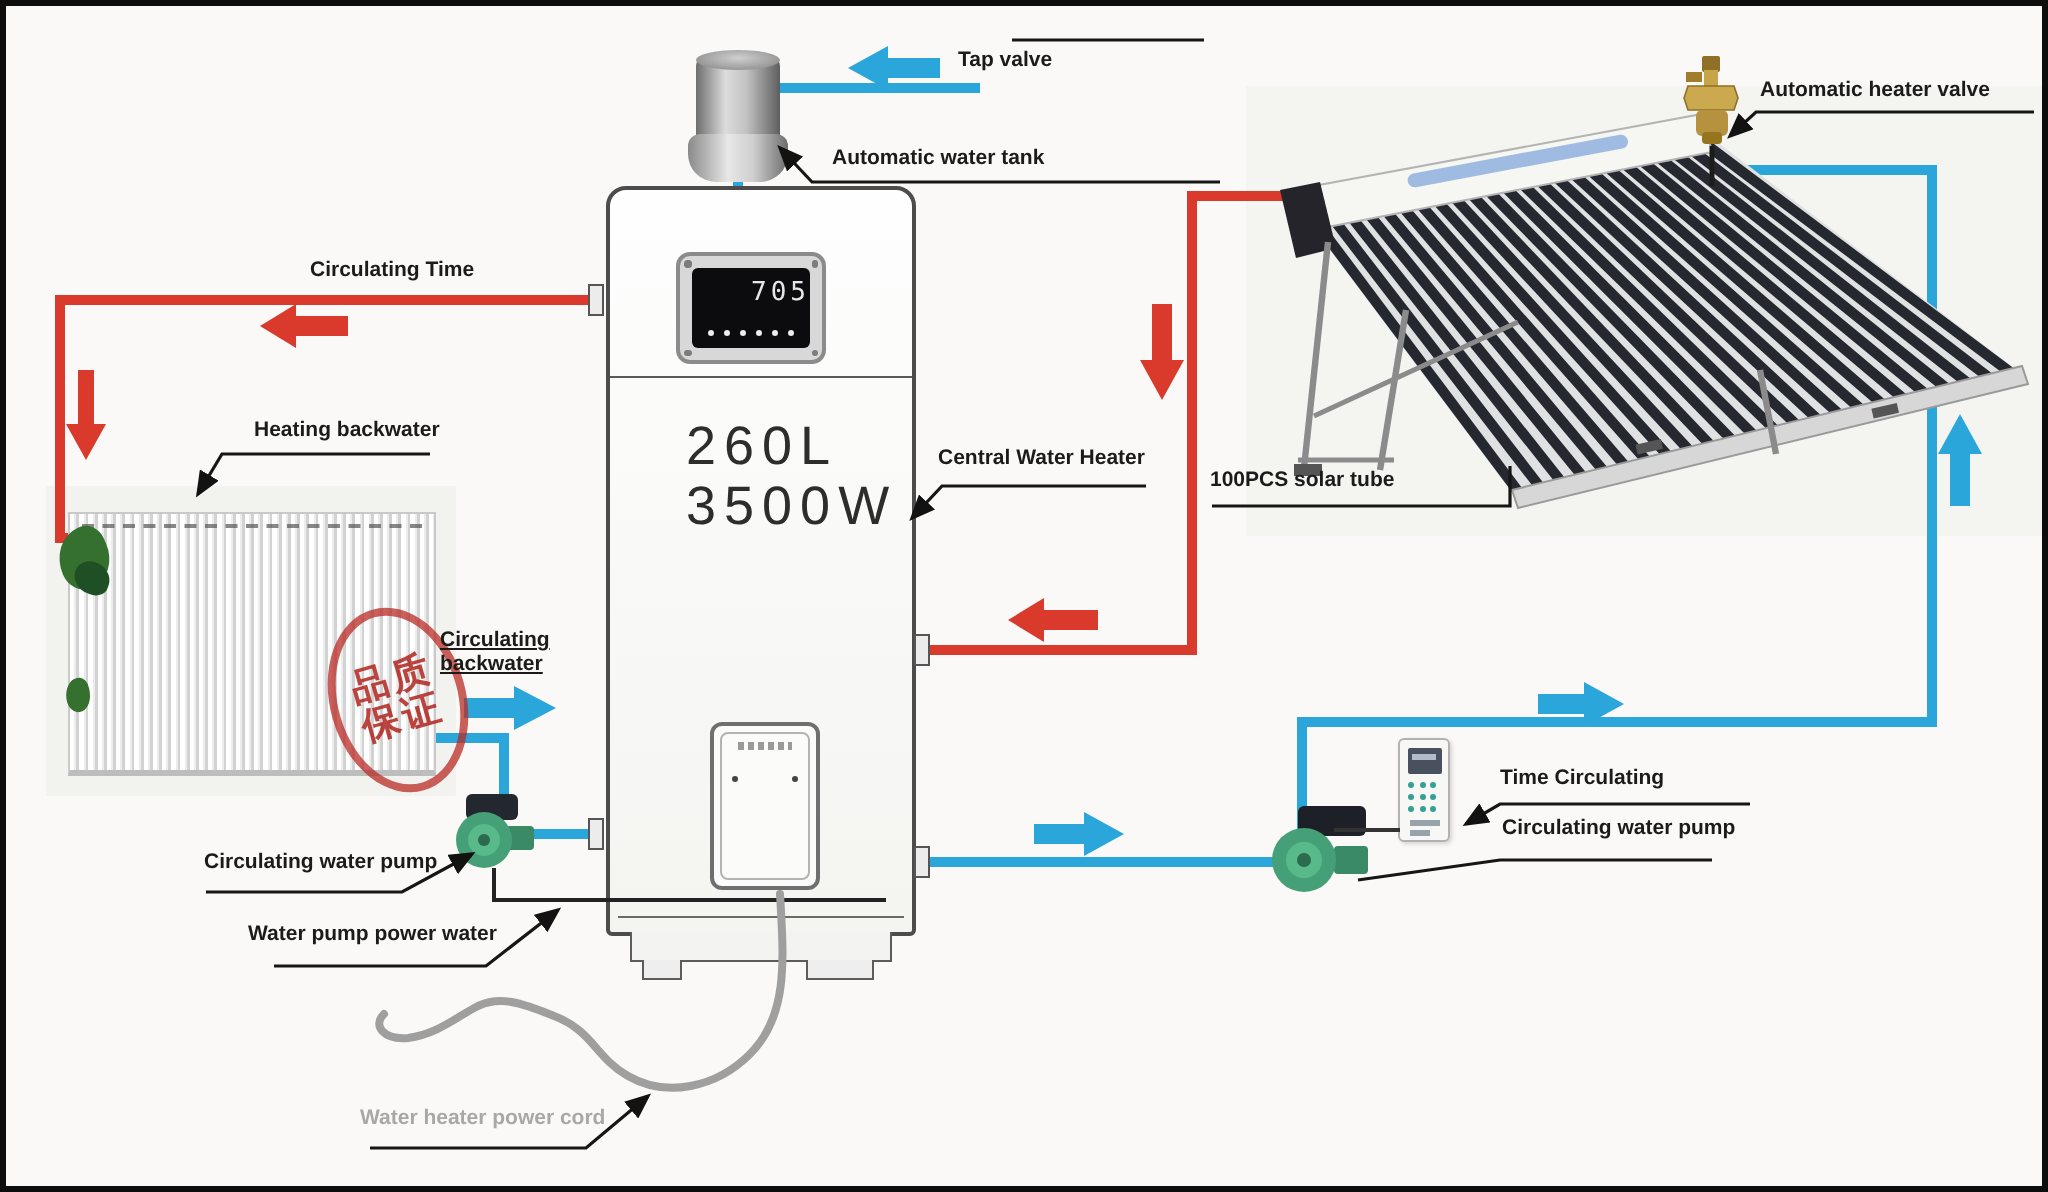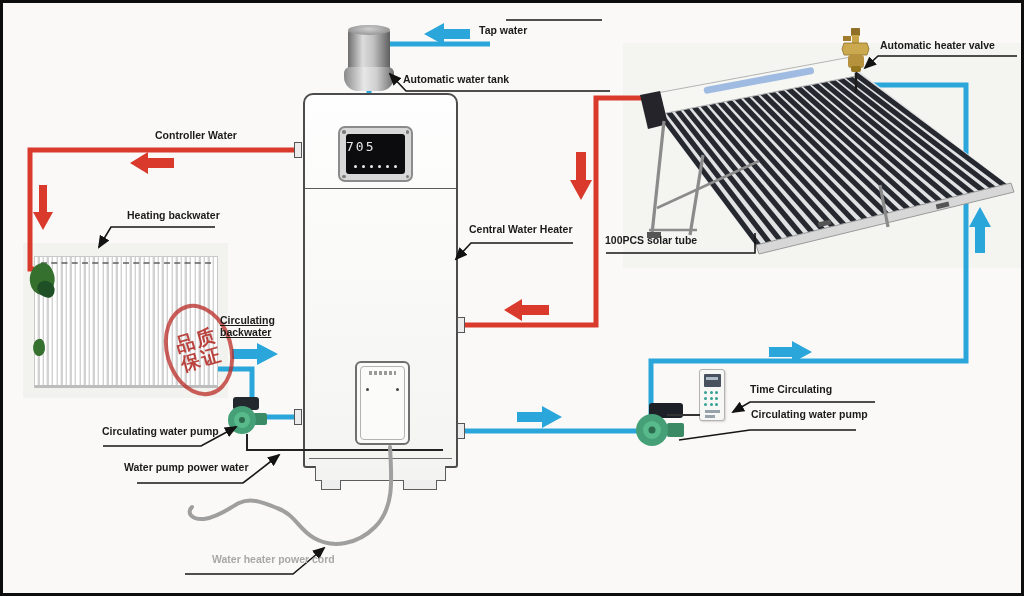--- a/index.html
+++ b/index.html
@@ -8,37 +8,37 @@
     background:#faf9f7;border:3px solid #0d0d0d;overflow:hidden;
     font-family:"Liberation Sans",sans-serif;
   }
   svg.layer{position:absolute;left:0;top:0;width:1024px;height:596px;pointer-events:none;}
   #underlay{z-index:1;}
   #overlay{z-index:6;}
   .lbl{
     position:absolute;z-index:7;font-weight:bold;font-size:10.5px;color:#1b1b1b;
     white-space:nowrap;letter-spacing:0;line-height:1.15;
   }
-  .lbl.gray{color:#a8a8a8;margin-left:32px;}
+  .lbl.gray{color:#a8a8a8;}
   .lbl.wrap{white-space:normal;width:70px;text-decoration:underline;}
   
   .heater{
     position:absolute;z-index:2;left:300px;top:90px;width:155px;height:375px;
     box-sizing:border-box;border:2px solid #4c4c4c;border-radius:10px 10px 3px 3px;
     background:linear-gradient(180deg,#fefefe,#f4f4f1);
   }
   .heater .divider{position:absolute;left:0;right:0;top:93px;height:0;border-top:1.5px solid #5a5a5a;}
   .heater .bottomline{position:absolute;left:4px;right:4px;top:363px;border-top:1.5px solid #6a6a6a;}
   .cpanel{
     position:absolute;left:33px;top:31px;width:75px;height:56px;box-sizing:border-box;
     border:2px solid #8b8b8b;border-radius:7px;background:#d8d8d8;
   }
   .cpanel .screen{
     position:absolute;left:6px;top:6px;right:6px;bottom:6px;background:#0c0c0e;border-radius:3px;
-    color:#f2f2f2;text-align:left;
+    color:#f2f2f2;text-align:right;
   }
   .cpanel .digits{font-family:"DejaVu Sans Mono",monospace;font-size:13px;letter-spacing:2px;margin-top:5px;opacity:.95;}
   .cpanel .btnrow{position:absolute;left:0;right:0;bottom:6px;display:flex;justify-content:center;gap:4.5px;}
   .cpanel .btnrow i{width:3.5px;height:3.5px;border-radius:50%;background:#ececec;display:block;}
   .cpanel .screw{position:absolute;width:3.5px;height:3.5px;border-radius:50%;background:#7c7c7c;}
   .capacity{
     position:absolute;left:38px;top:113px;color:#2d2d2d;font-size:27px;font-weight:500;
     letter-spacing:4px;line-height:1.12;font-family:"Liberation Sans",sans-serif;
   }
   .lowpanel{
@@ -196,20 +196,24 @@
             <i></i>
             <i></i>
             <i></i>
           </div>
       </div>
       <div class="screw" style="left:2px;top:2px"></div>
       <div class="screw" style="right:2px;top:2px"></div>
       <div class="screw" style="left:2px;bottom:2px"></div>
       <div class="screw" style="right:2px;bottom:2px"></div>
     </div>
+    <div class="capacity">
+      <div>260L</div>
+      <div>3500W</div>
+    </div>
     <div class="lowpanel">
       <div class="inner"></div>
       <div class="logo"></div>
       <div class="screw" style="left:9px;top:25px"></div>
       <div class="screw" style="right:9px;top:25px"></div>
     </div>
     <div class="bottomline"></div>
   </div>
   <div class="skirt"></div>
   <div class="foot" style="left:318px;width:20px"></div>
@@ -288,24 +292,24 @@
       <polyline points="853,427 747,427 676,437"></polyline>
       <polyline points="100,443 198,443 233,424" marker-end="url(#ah)"></polyline>
       <polyline points="134,480 240,480 276,452" marker-end="url(#ah)"></polyline>
       <polyline points="182,571 290,571 321,545" marker-end="url(#ah)"></polyline>
     </g>
     <polyline points="244,431 244,447 440,447" stroke="#222" stroke-width="2" fill="none"></polyline>
     <line x1="664" y1="412" x2="697" y2="412" stroke="#333" stroke-width="2"></line>
     <path d="M387,444 C389,478 391,505 372,524 C355,541 330,546 311,535 C295,526 293,512 274,505 C257,498 247,495 236,500 C226,505 216,514 201,516 C189,517 183,510 189,504" stroke="#9f9f9f" stroke-width="4" fill="none" stroke-linecap="round"></path>
   </svg>
 
-  <div class="lbl" style="left:476px;top:21px">Tap water</div>
-  <div class="lbl" style="left:400px;top:70px">Automatic water tank</div>
+  <div class="lbl" style="left:476px;top:21px">Tap valve</div>
+  <div class="lbl" style="left:413px;top:70px">Automatic water tank</div>
   <div class="lbl" style="left:877px;top:36px">Automatic heater valve</div>
-  <div class="lbl" style="left:152px;top:126px">Controller Water</div>
+  <div class="lbl" style="left:152px;top:126px">Circulating Time</div>
   <div class="lbl" style="left:124px;top:206px">Heating backwater</div>
   <div class="lbl" style="left:466px;top:220px">Central Water Heater</div>
   <div class="lbl" style="left:602px;top:231px">100PCS solar tube</div>
   <div class="lbl wrap" style="left:217px;top:311px">Circulating backwater</div>
   <div class="lbl" style="left:99px;top:422px">Circulating water pump</div>
   <div class="lbl" style="left:121px;top:458px">Water pump power water</div>
   <div class="lbl gray" style="left:177px;top:550px">Water heater power cord</div>
   <div class="lbl" style="left:747px;top:380px">Time Circulating</div>
   <div class="lbl" style="left:748px;top:405px">Circulating water pump</div>
 

